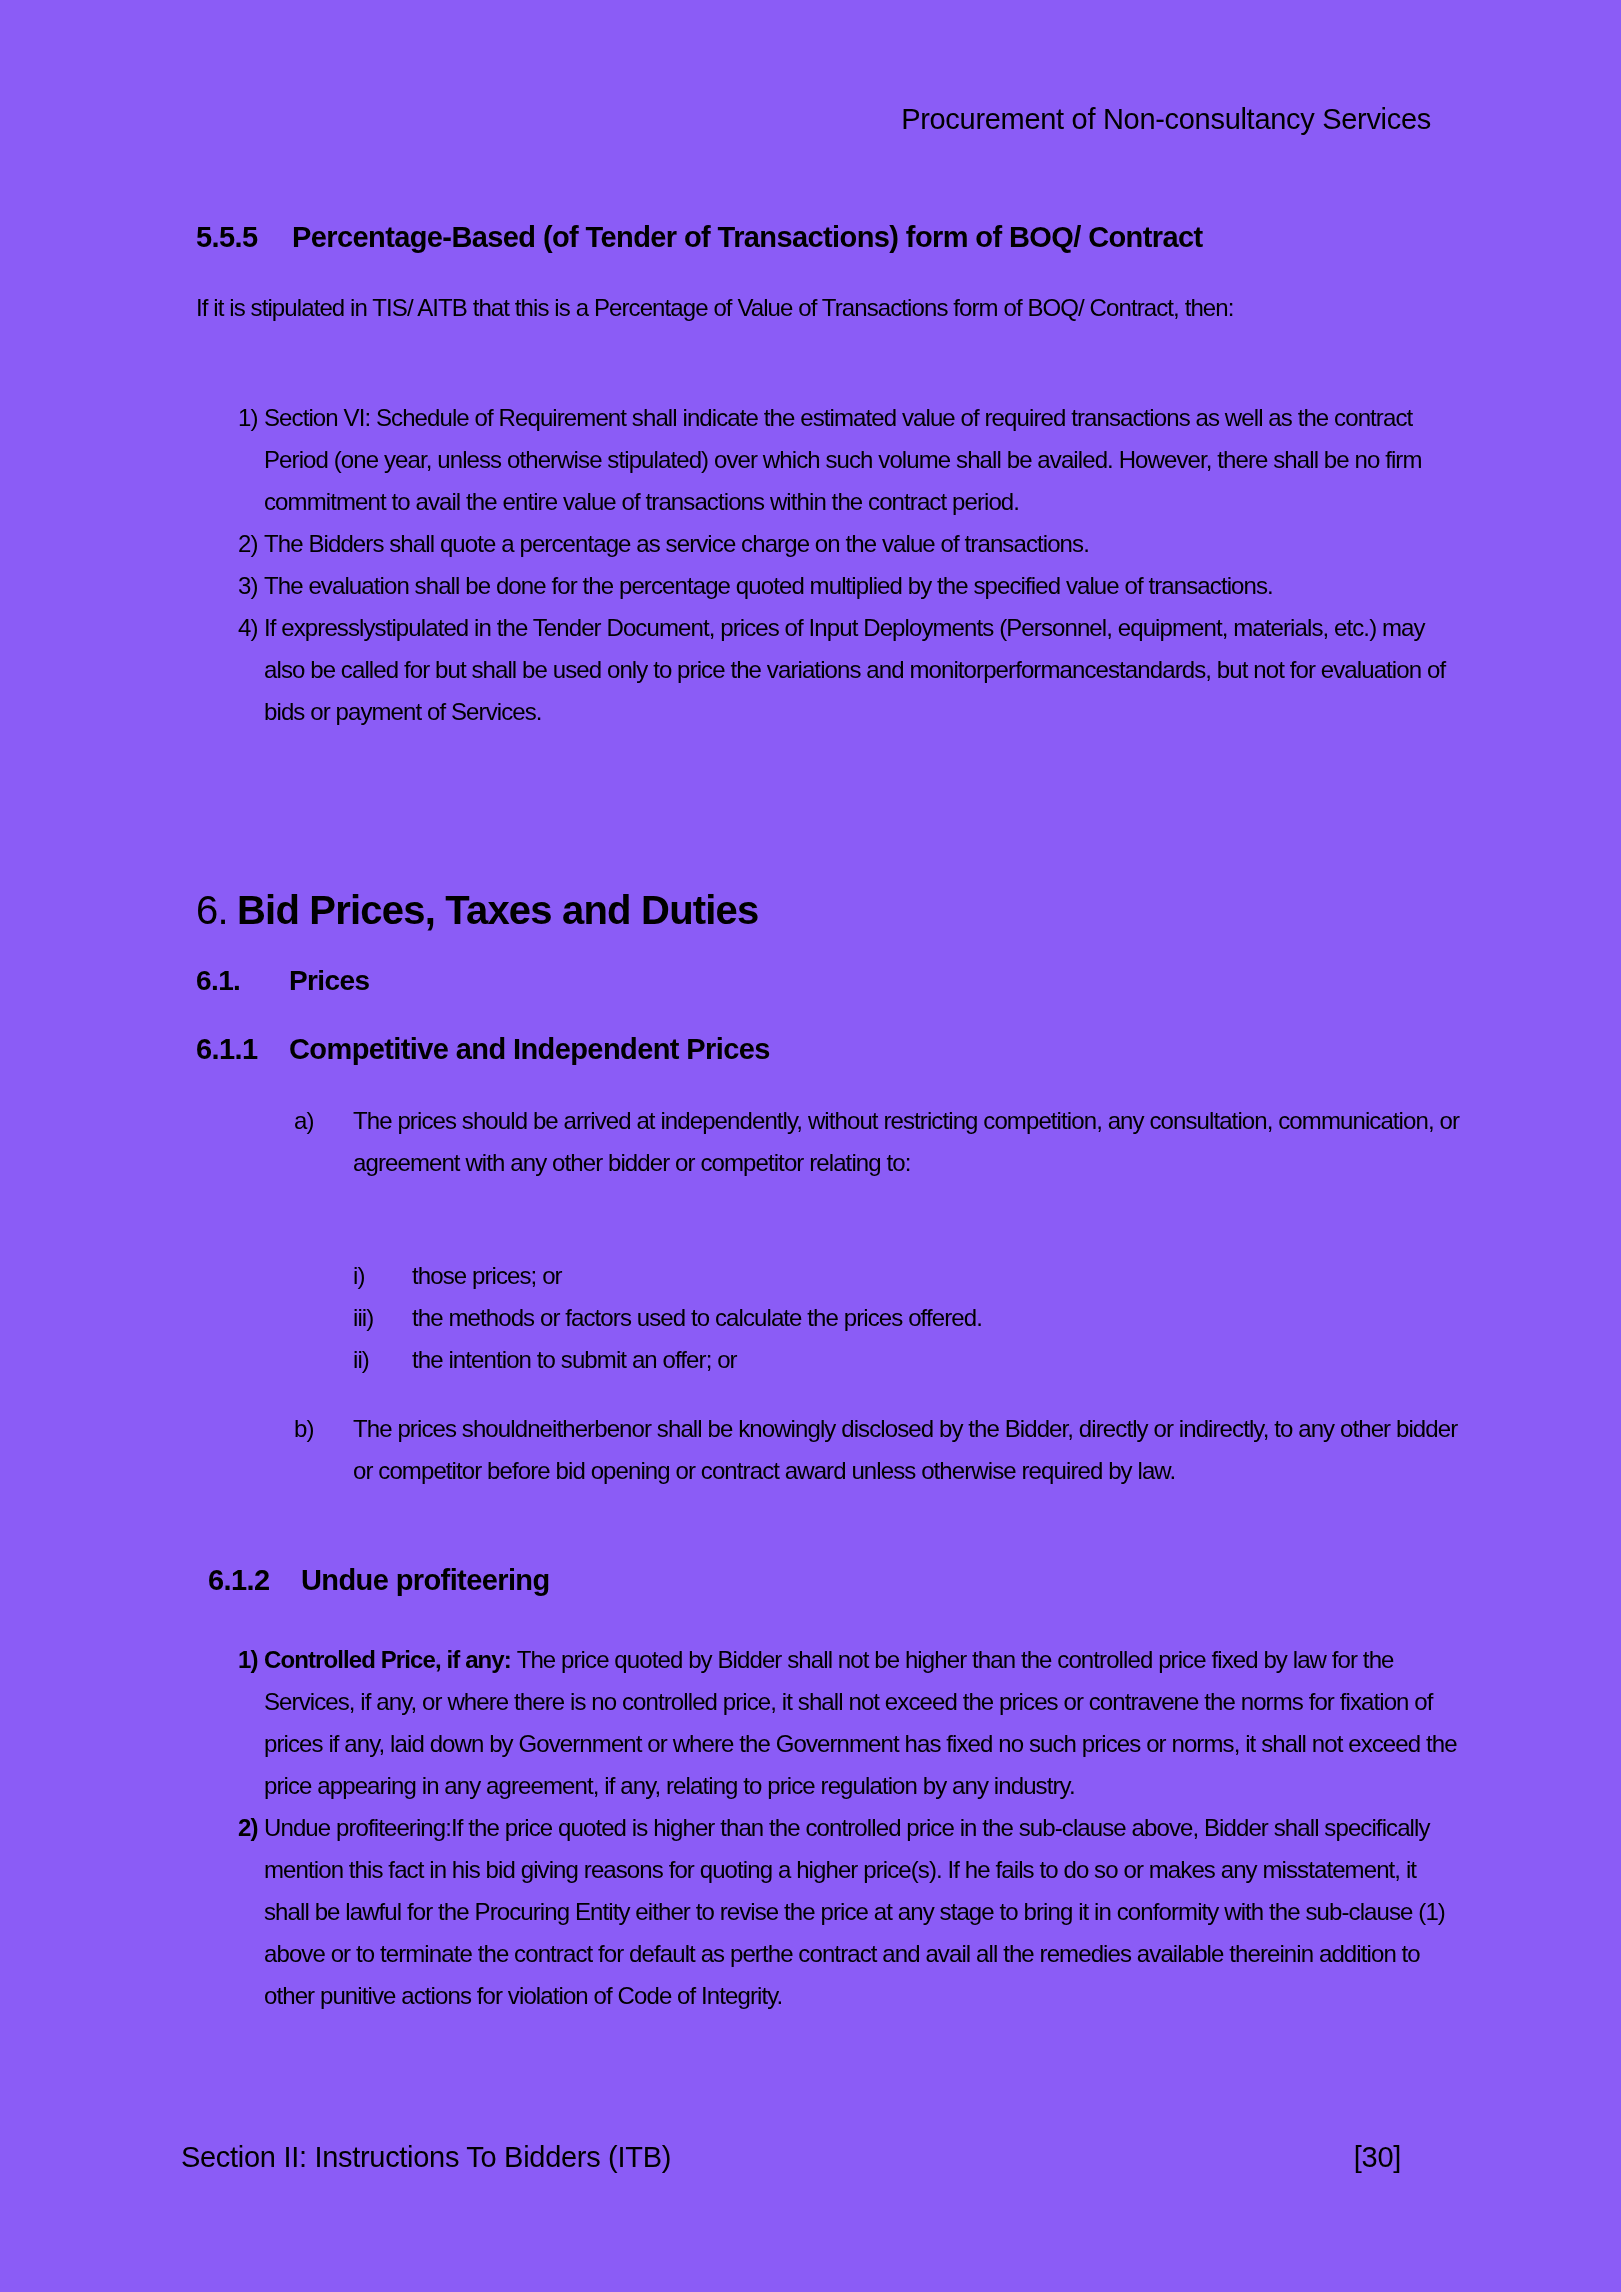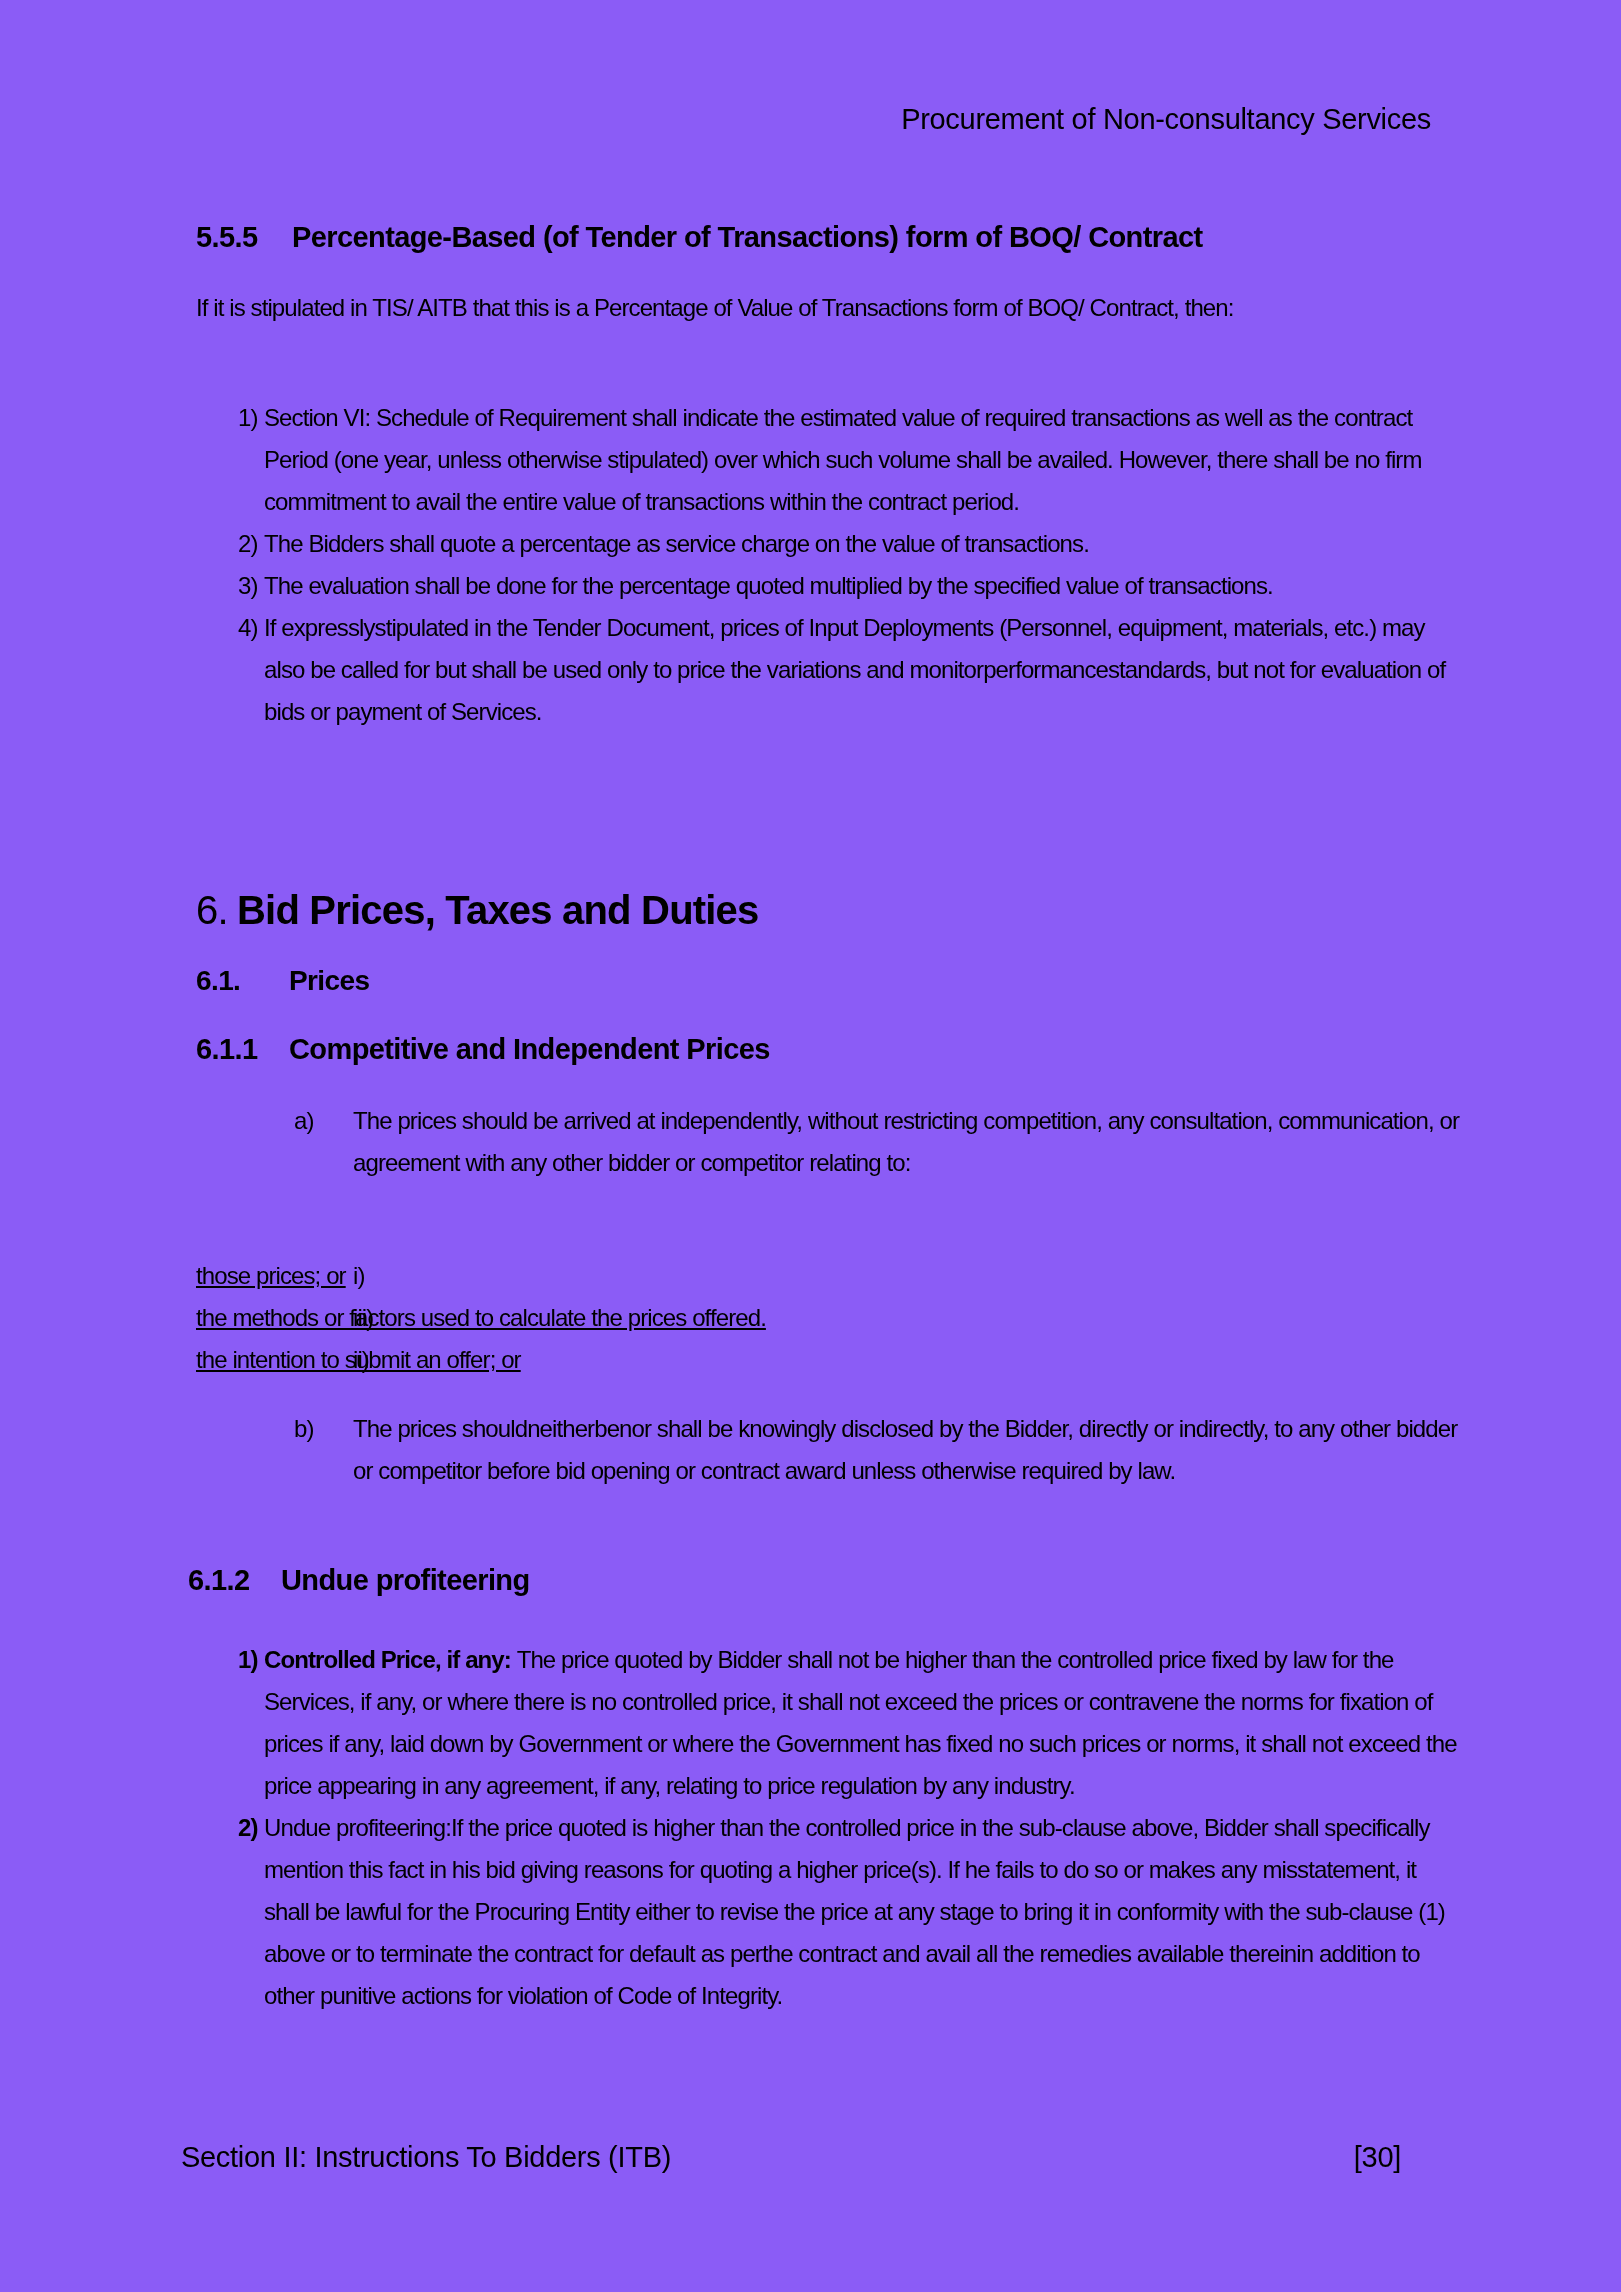--- a/index.html
+++ b/index.html
@@ -30,21 +30,21 @@
   .hnum.w95{min-width:93px;}
   .hnum.w42{min-width:41px;font-weight:normal;}
   
   .li{position:relative;}
   .li .marker{position:absolute;top:0;}
   .lvl1 .marker{left:42px;}
   .lvl1 .txt{margin-left:68px;}
   .lvl2 .marker{left:98px;}
   .lvl2 .txt{margin-left:157px;}
   .lvl3 .marker{left:157px;}
-  .lvl3 .txt{text-decoration:underline;}
+  .lvl3 .txt{margin-left:216px;}
   .marker.bold, .boldspan{font-weight:bold;}
   
   .page-header{
     font-size:29px;line-height:35px;letter-spacing:-0.3px;
     text-align:right;
   }
   .page-footer{
     font-size:29px;line-height:35px;letter-spacing:-0.3px;
   }
 </style>
@@ -116,21 +116,21 @@
     </div>
   </div>
 
   <div class="abs body-text" style="left:196px;top:1408px;width:1266px;">
     <div class="li lvl2">
       <span class="marker">b)</span>
       <div class="txt">The prices shouldneitherbenor shall be knowingly disclosed by the Bidder, directly or indirectly, to any other bidder or competitor before bid opening or contract award unless otherwise required by law.</div>
     </div>
   </div>
 
-  <div class="abs h-small" style="left:188px;top:1561px;width:1264px;">
+  <div class="abs h-small" style="left:208px;top:1561px;width:1264px;">
     <span class="hnum w95">6.1.2</span><span>Undue profiteering</span>
   </div>
 
   <div class="abs body-text" style="left:196px;top:1639px;width:1266px;">
     <div class="li lvl1">
       <span class="marker bold">1)</span>
       <div class="txt"><span class="boldspan">Controlled Price, if any: </span><span>The price quoted by Bidder shall not be higher than the controlled price fixed by law for the Services, if any, or where there is no controlled price, it shall not exceed the prices or contravene the norms for fixation of prices if any, laid down by Government or where the Government has fixed no such prices or norms, it shall not exceed the price appearing in any agreement, if any, relating to price regulation by any industry.</span></div>
     </div>
     <div class="li lvl1">
       <span class="marker bold">2)</span>

